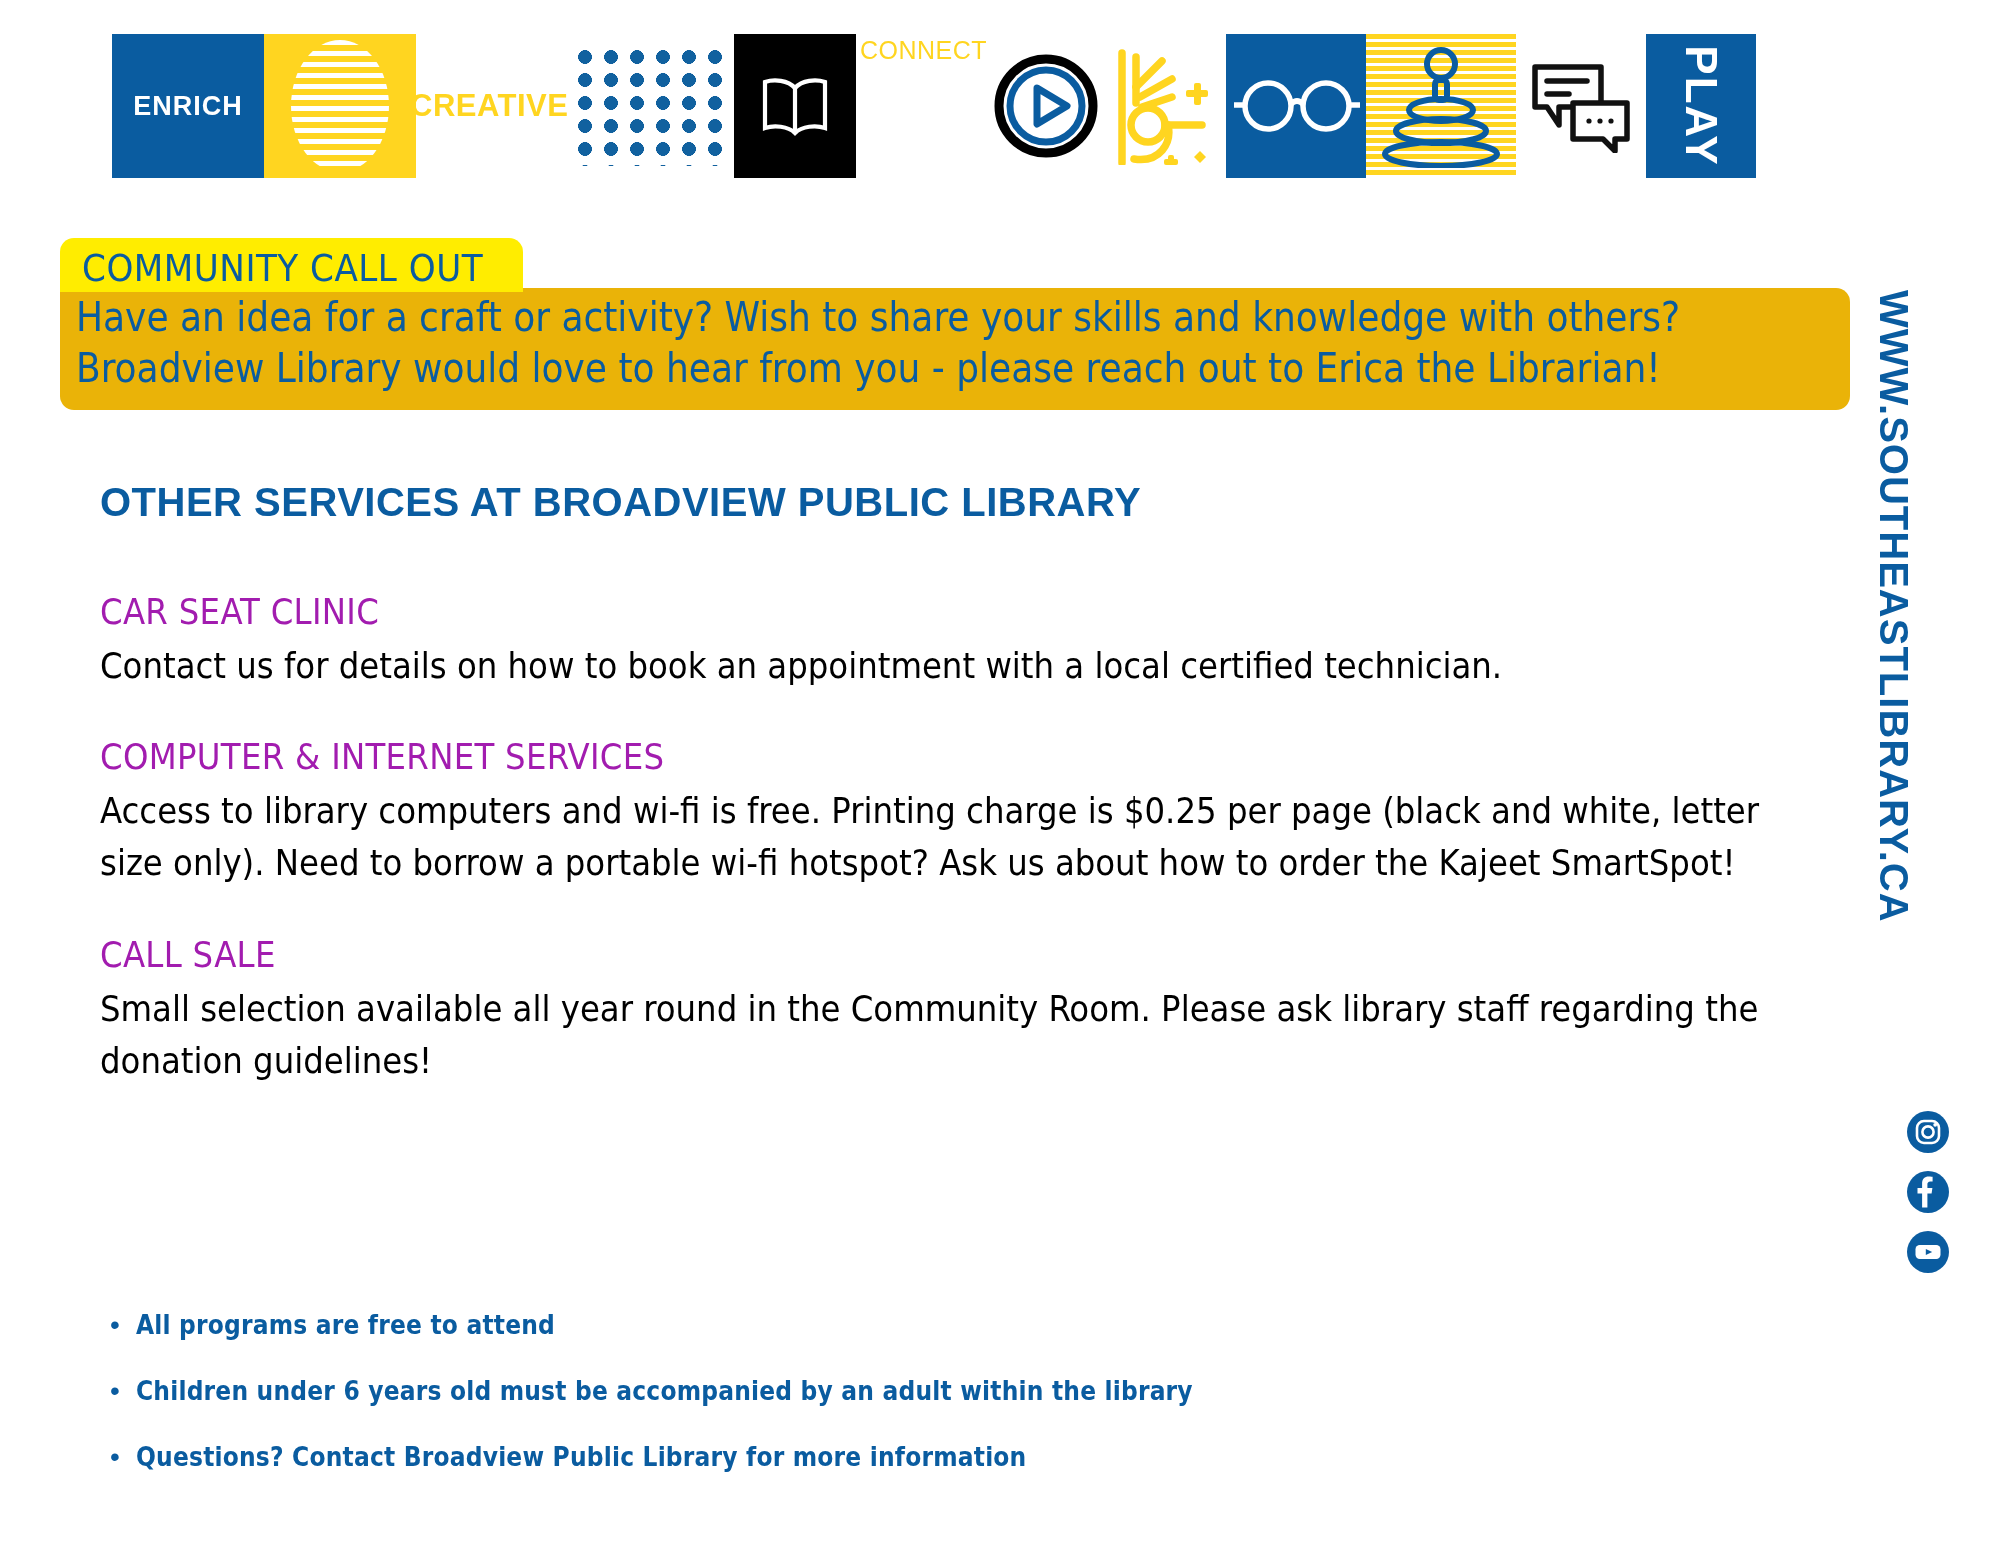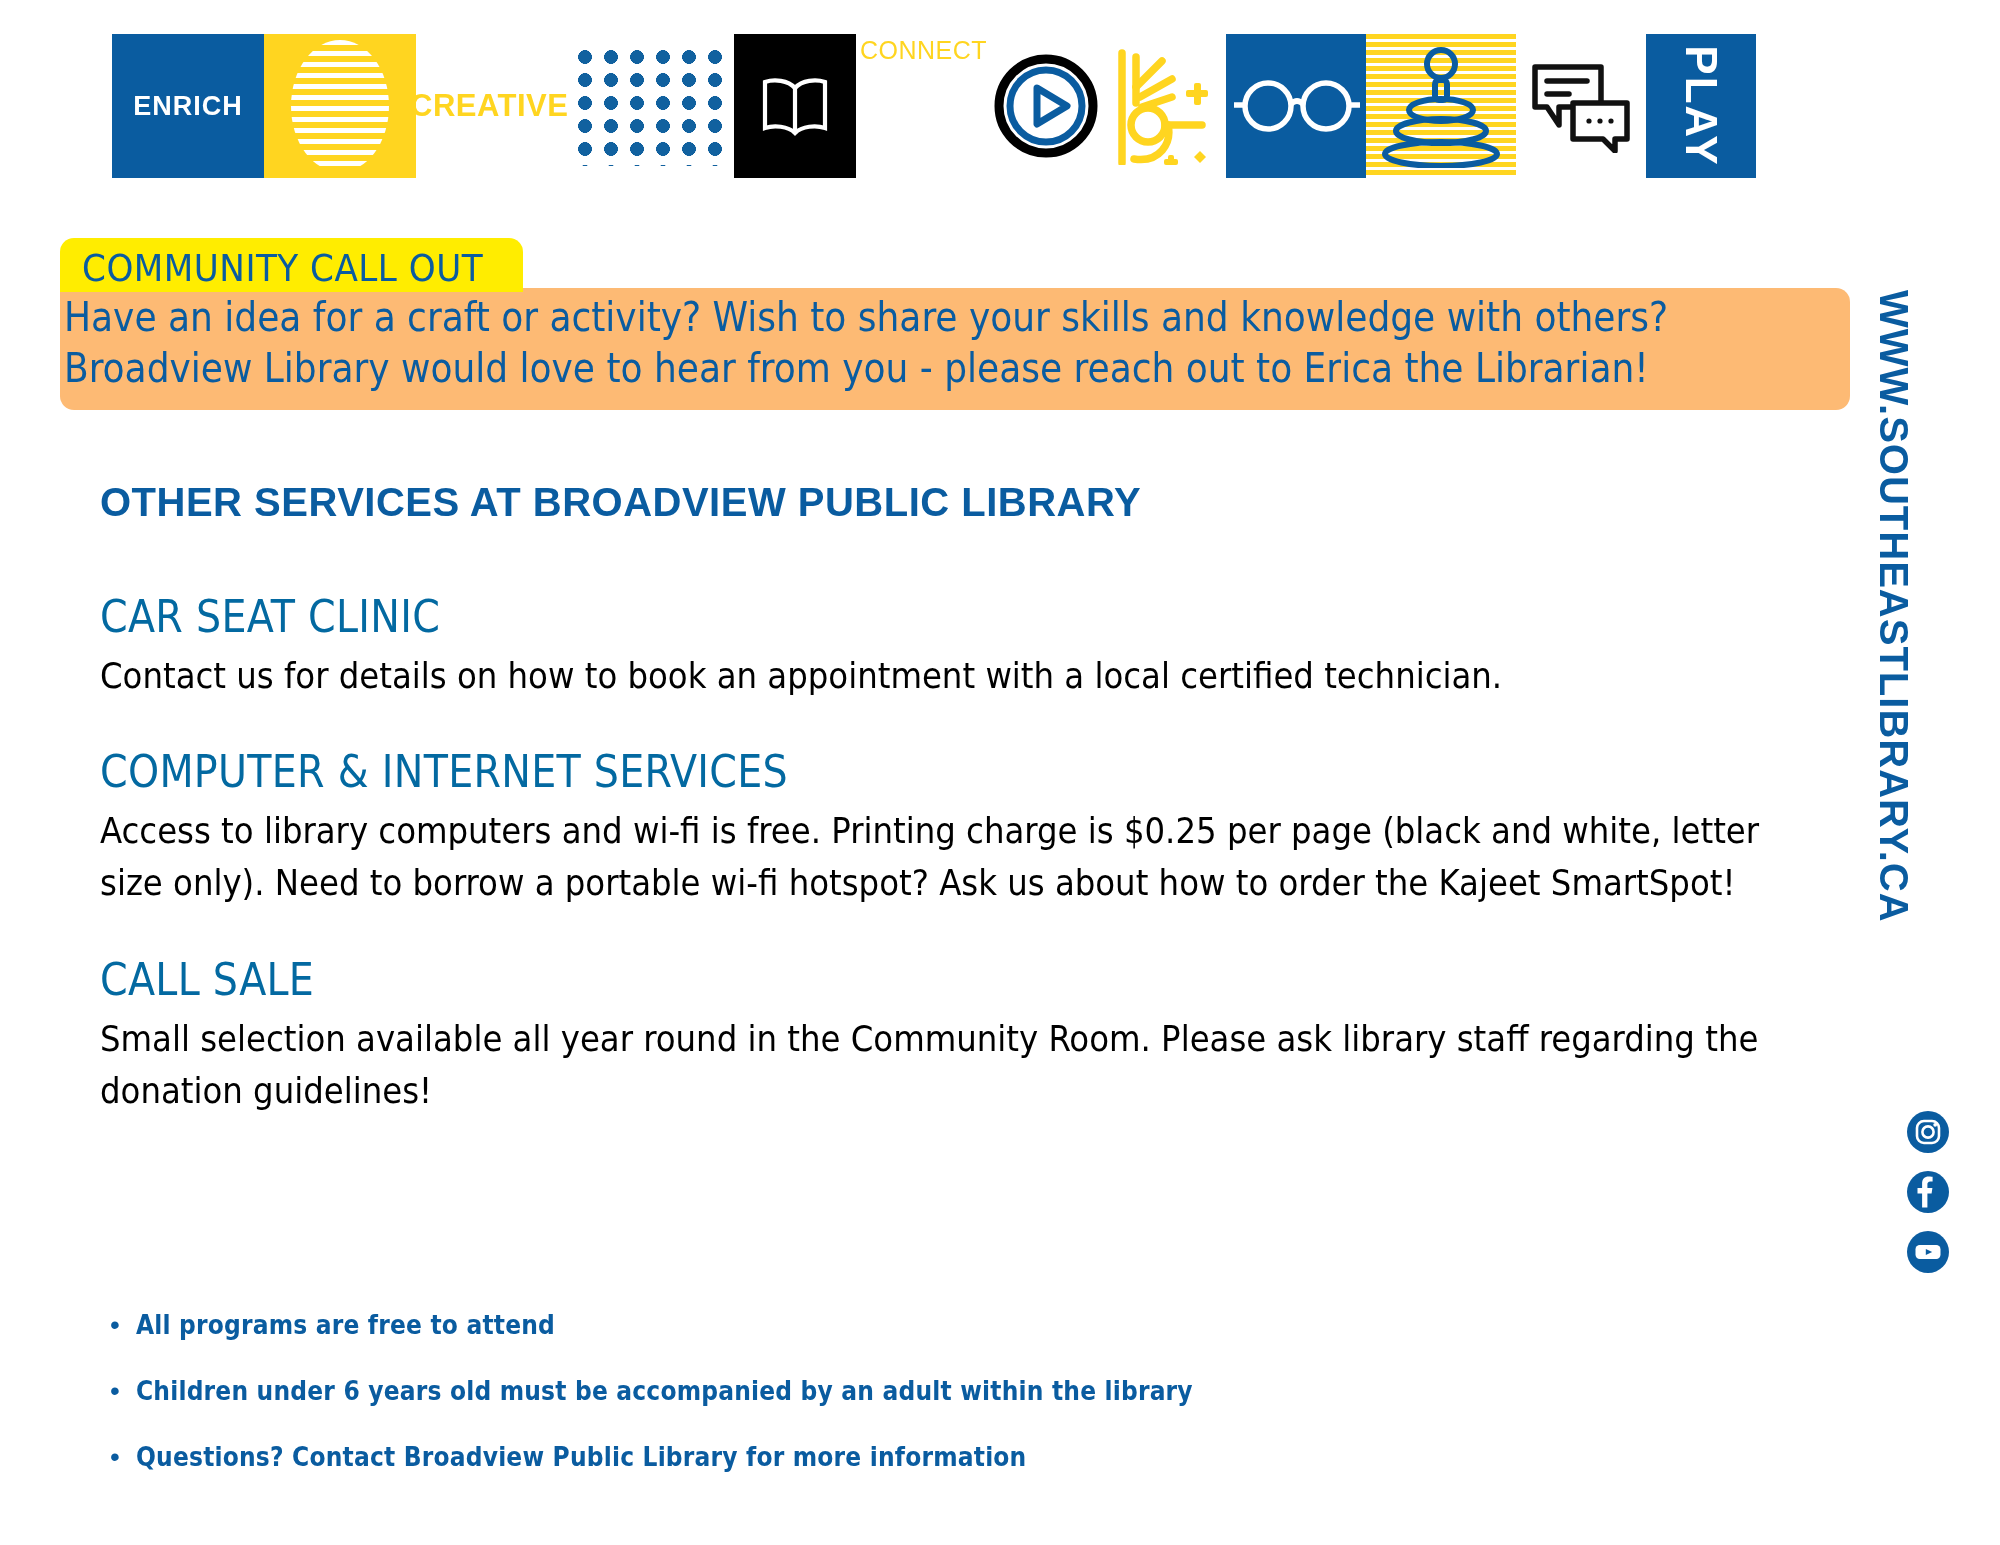--- a/index.html
+++ b/index.html
@@ -100,44 +100,44 @@
     background:#ffed00;
     border-radius:14px 14px 0 0;
     padding:8px 40px 2px 22px;
   }
   .callout-tab span{
     color:#0a5ca0;font-size:38px;letter-spacing:0.5px;
     font-family:"DejaVu Sans Condensed","Liberation Sans",sans-serif;
     font-stretch:condensed;
   }
   .callout-body{
-    background:#fdba74;
+    background:#eab308;
     border-radius:0 14px 14px 14px;
-    padding:4px 18px 16px 4px;
+    padding:4px 18px 16px 16px;
     margin-top:-4px;
   }
   .callout-body p{
     margin:0;
     color:#0a5ca0;
     font-size:40px;
     line-height:1.28;
     font-family:"DejaVu Sans Condensed","Liberation Sans",sans-serif;
     font-stretch:condensed;
     white-space:nowrap;
   }
 
   
   .content{position:absolute;left:100px;top:480px;width:1710px;}
   .main-title{
     color:#0a5ca0;font-weight:bold;font-size:40px;letter-spacing:0.5px;
     margin:0 0 66px 0;
   }
   .svc{margin:0 0 44px 0;}
   .svc-head{
-    color:#0369a1;font-size:44px;margin:0 0 8px 0;letter-spacing:0.3px;
+    color:#a21caf;font-size:36px;margin:0 0 8px 0;letter-spacing:0.3px;
     font-family:"DejaVu Sans Condensed","Liberation Sans",sans-serif;
     font-stretch:condensed;font-weight:normal;
   }
   .svc-body{
     color:#000000;font-size:36px;line-height:1.45;margin:0;
     font-family:"DejaVu Sans Condensed","Liberation Sans",sans-serif;
     font-stretch:condensed;
     max-width:1680px;
   }
 

